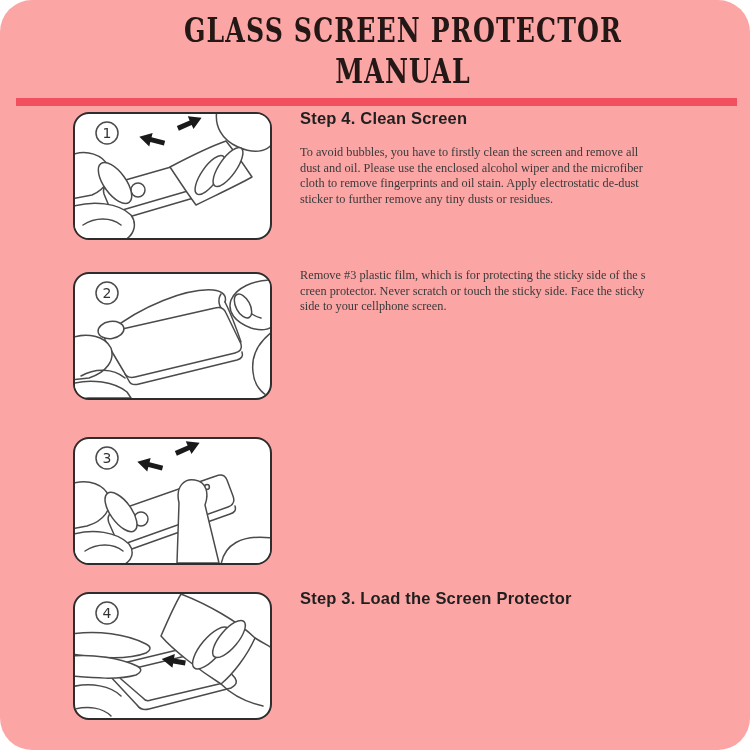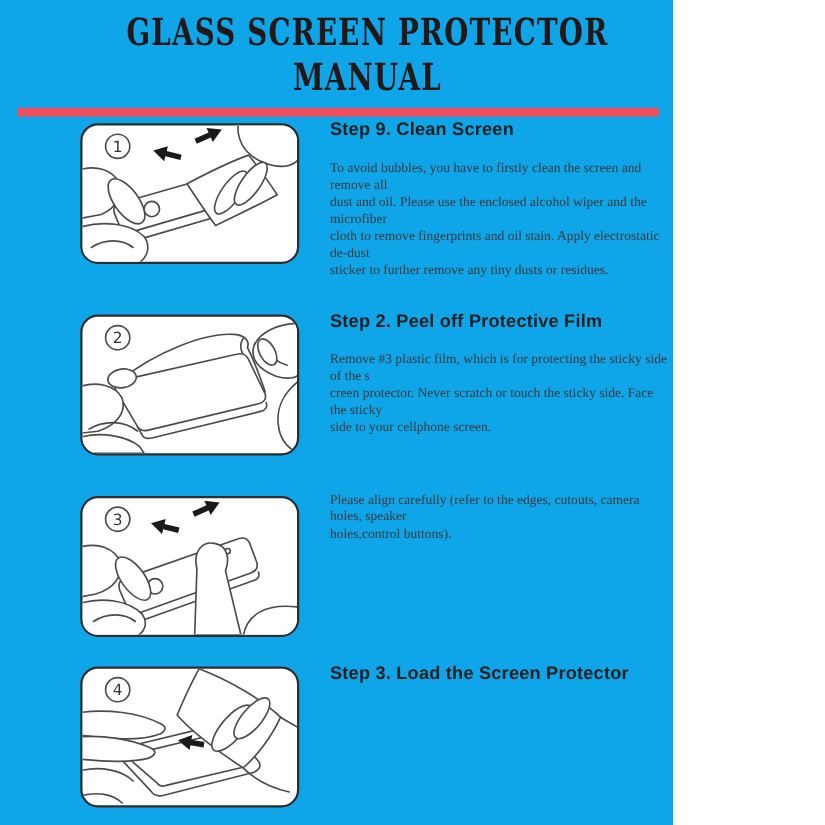--- a/index.html
+++ b/index.html
@@ -1,18 +1,19 @@
 <!DOCTYPE html>
 <html><head>
 <meta charset="utf-8">
 <style>
   html,body { margin:0; padding:0; background:#ffffff; }
   .page {
-    position:relative; width:612px; height:750px; background:#0ea5e9; overflow:hidden;
+    position:relative; width:750px; height:750px; background:#fca5a5; overflow:hidden;
     font-family:"Liberation Sans", sans-serif;
+    border-radius:32px;
   }
   .titles { padding-top:12px; transform:translateX(28px); }
   .title-line {
     margin:0; text-align:center;
     font-family:"DejaVu Serif", serif; font-weight:bold; color:#231815;
     font-size:34px; line-height:36px; letter-spacing:1.5px;
     transform:scaleX(.74); transform-origin:50% 50%;
     white-space:nowrap;
   }
   .title-line.second { margin-top:5px; }
@@ -73,21 +74,21 @@
             <g fill="#1a1a1a" stroke="none">
               <path d="M0,7 L12,0 L12,4.5 L26,4.5 L26,9.5 L12,9.5 L12,14 Z" transform="translate(66,16) rotate(14)"></path>
               <path d="M26,7 L14,0 L14,4.5 L0,4.5 L0,9.5 L14,9.5 L14,14 Z" transform="translate(100,8) rotate(-24)"></path>
             </g>
             <circle cx="32" cy="19" r="11" fill="#fff"></circle>
             <text x="32" y="24" text-anchor="middle" font-size="14" fill="#333" stroke="none" font-family="DejaVu Sans, sans-serif">1</text>
           </g>
         </svg>
       </div>
       <div class="step-text">
-        <h2 class="step-heading">Step 9. Clean Screen</h2>
+        <h2 class="step-heading">Step 4. Clean Screen</h2>
         <p class="step-body">To avoid bubbles, you have to firstly clean the screen and remove all
 dust and oil. Please use the enclosed alcohol wiper and the microfiber
 cloth to remove fingerprints and oil stain. Apply electrostatic de-dust
 sticker to further remove any tiny dusts or residues.</p>
       </div>
     </div>
 
     <div class="step-row">
       <div class="figure-box">
         <svg viewBox="0 0 195 124">
@@ -104,21 +105,20 @@
             <ellipse fill="#fff" cx="36" cy="56" rx="13" ry="8.5" transform="rotate(-8 36 56)"></ellipse>
             <path fill="#fff" d="M-4,64 C12,58 30,62 36,74 C40,86 32,98 14,104 L-4,106 Z"></path>
             <path fill="#fff" d="M-4,110 C16,104 40,108 52,118 L56,124 L-4,124 Z"></path>
             <path d="M6,102 C20,94 38,94 50,104"></path>
             <circle cx="32" cy="19" r="11" fill="#fff"></circle>
             <text x="32" y="24" text-anchor="middle" font-size="14" fill="#333" stroke="none" font-family="DejaVu Sans, sans-serif">2</text>
           </g>
         </svg>
       </div>
       <div class="step-text">
-        <h2 class="step-heading">Step 2. Peel off Protective Film</h2>
         <p class="step-body">Remove #3 plastic film, which is for protecting the sticky side of the s
 creen protector. Never scratch or touch the sticky side. Face the sticky
 side to your cellphone screen.</p>
       </div>
     </div>
 
     <div class="step-row">
       <div class="figure-box">
         <svg viewBox="0 0 195 124">
           <g fill="none" stroke="#4b4b4b" stroke-width="1.5" stroke-linecap="round" stroke-linejoin="round">
@@ -137,22 +137,20 @@
             <g fill="#1a1a1a" stroke="none">
               <path d="M0,7 L12,0 L12,4.5 L26,4.5 L26,9.5 L12,9.5 L12,14 Z" transform="translate(64,16) rotate(14)"></path>
               <path d="M26,7 L14,0 L14,4.5 L0,4.5 L0,9.5 L14,9.5 L14,14 Z" transform="translate(98,8) rotate(-24)"></path>
             </g>
             <circle cx="32" cy="19" r="11" fill="#fff"></circle>
             <text x="32" y="24" text-anchor="middle" font-size="14" fill="#333" stroke="none" font-family="DejaVu Sans, sans-serif">3</text>
           </g>
         </svg>
       </div>
       <div class="step-text">
-        <p class="step-body">Please align carefully (refer to the edges, cutouts, camera holes, speaker
-holes,control buttons).</p>
       </div>
     </div>
 
     <div class="step-row">
       <div class="figure-box">
         <svg viewBox="0 0 195 124">
           <g fill="none" stroke="#4b4b4b" stroke-width="1.5" stroke-linecap="round" stroke-linejoin="round">
             <path fill="#fff" d="M36,72 L123,51 Q131,49 135,55 L160,84 Q164,90 156,94 L74,115 Q66,117 62,111 L34,81 Q30,75 36,72 Z"></path>
             <path d="M44,78 L119,60 Q124,59 127,63 L147,84 Q150,88 144,90 L76,106 Q71,108 68,104 L46,85 Q43,81 44,78 Z"></path>
             <path fill="#fff" d="M106,0 C132,10 164,28 180,44 C172,62 158,80 146,90 C124,76 98,56 86,42 C92,28 99,12 106,0 Z"></path>

